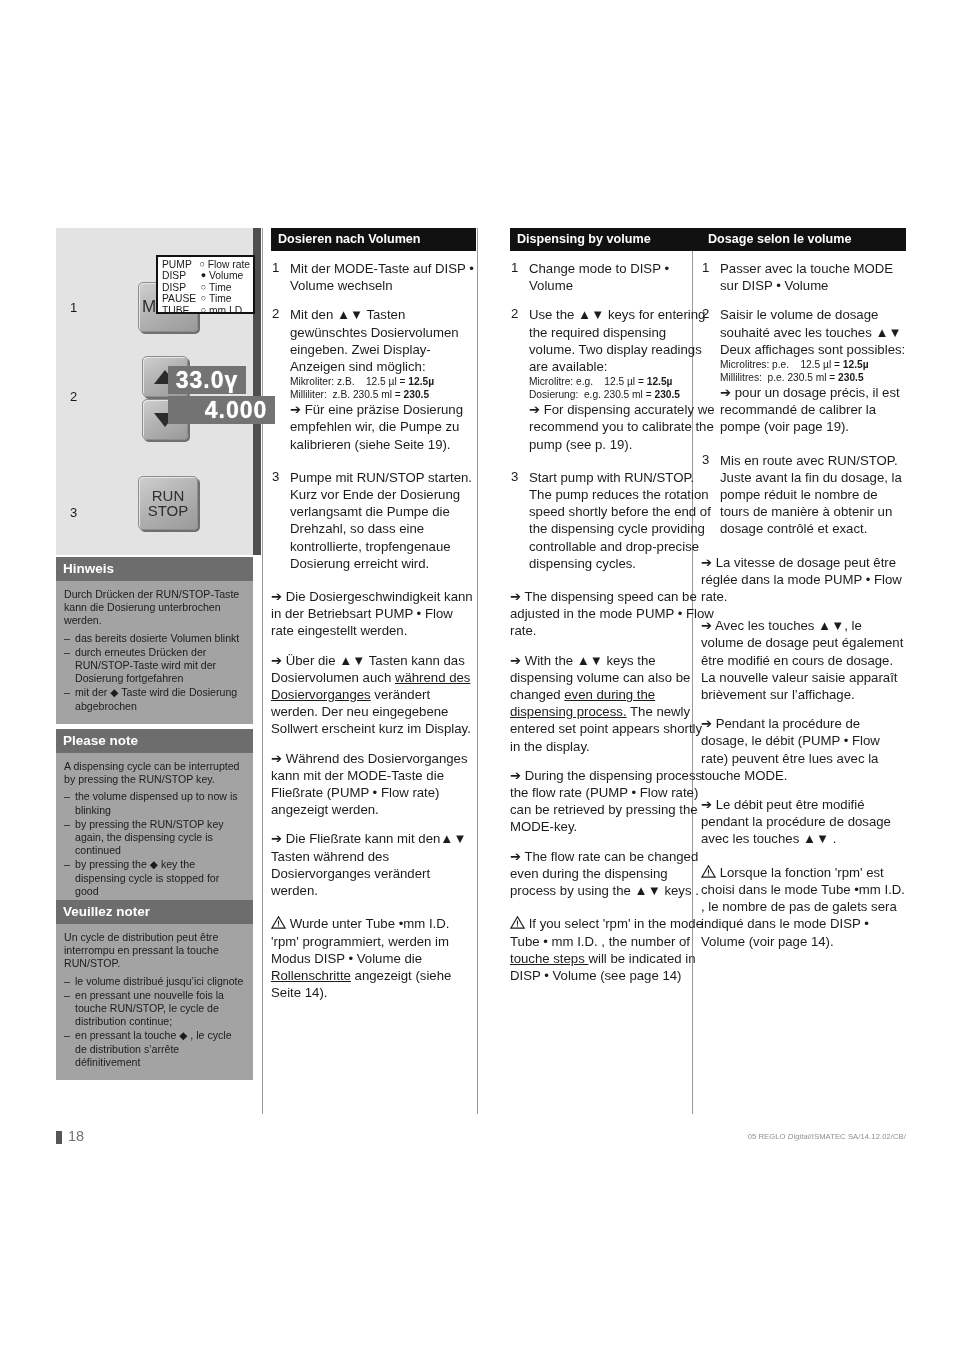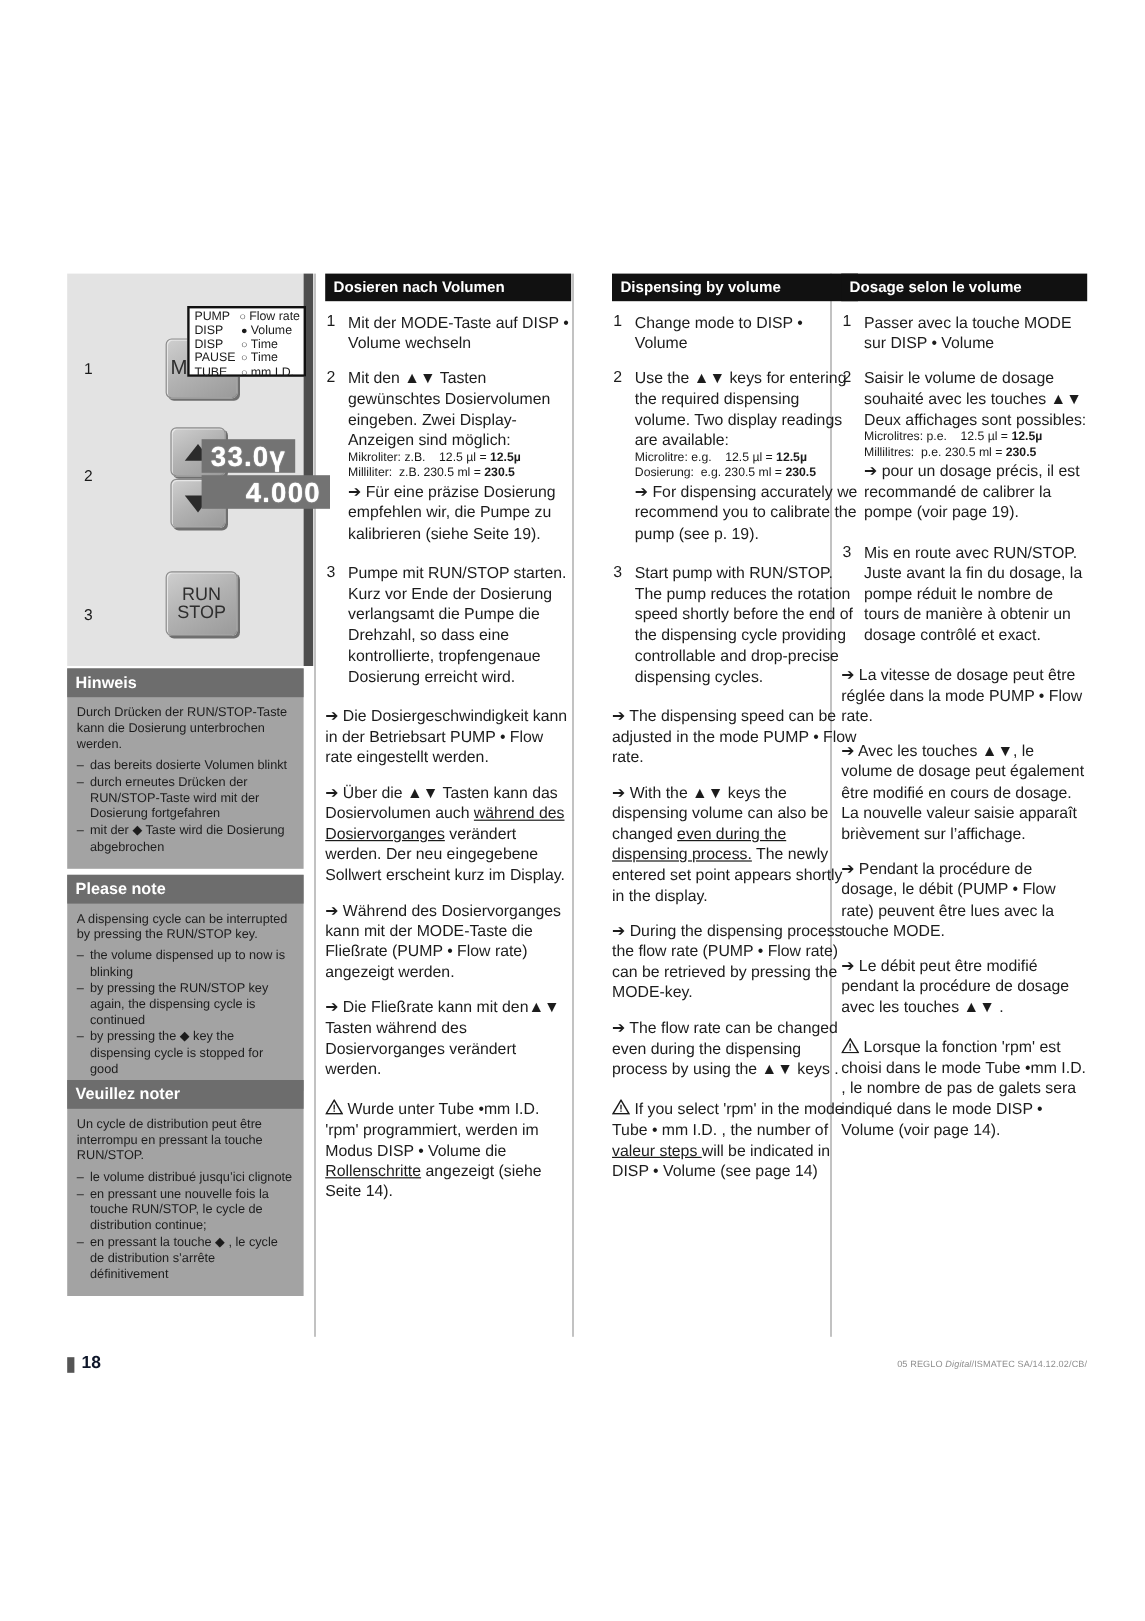--- a/index.html
+++ b/index.html
@@ -88,21 +88,21 @@
   .num-item .n{position:absolute;left:1px;top:0;font-size:13.2px;}
   .txt{font-size:13.2px;line-height:17.2px;color:#1c1c1c;}
   .small{font-size:10.2px;line-height:13px;}
   .arr{margin:0 0 12px 0;}
   .gap{margin-top:16px;}
   b{font-weight:700;}
   u{text-decoration:underline;}
 
   
   .warn{display:inline-block;vertical-align:-1px;}
-  .pagenum{position:absolute;left:56px;top:1128px;font-size:14.5px;color:#0f172a;font-weight:700;}
+  .pagenum{position:absolute;left:56px;top:1128px;font-size:14.5px;color:#737373;font-weight:400;}
   .pagetick{position:absolute;left:56px;top:1131px;width:6px;height:13px;background:#555;}
   .footcode{position:absolute;right:48px;top:1132px;font-size:7.6px;color:#8e8e8e;letter-spacing:.1px;}
   .footcode i{}
 </style>
 </head>
 <body>
 
 <div class="page">
 
   <div class="vrule r1"></div>
@@ -289,21 +289,21 @@
     <div class="txt arr">➔ During the dispensing process the flow rate (PUMP • Flow rate) can be retrieved by pressing the MODE-key.</div>
 
     <div class="txt arr">➔ The flow rate can be changed even during the dispensing process by using the ▲▼ keys .</div>
 
     <div class="txt arr gap">
       <svg class="warn" width="15" height="13" viewBox="0 0 15 13">
         <path d="M7.5 0.8 L14.2 12.2 L0.8 12.2 Z" fill="none" stroke="#1c1c1c" stroke-width="1.2"></path>
         <rect x="6.95" y="4.6" width="1.1" height="4" fill="#1c1c1c"></rect>
         <rect x="6.95" y="9.4" width="1.1" height="1.1" fill="#1c1c1c"></rect>
       </svg>
-      <span>If you select 'rpm' in the mode Tube • mm I.D. , the number of </span><u>valeur steps </u><span>will be indicated in DISP • Volume (see page 14)</span>
+      <span>If you select 'rpm' in the mode Tube • mm I.D. , the number of </span><u>touche steps </u><span>will be indicated in DISP • Volume (see page 14)</span>
     </div>
   </div>
 
   <div class="col col-fr">
     <div class="colhead">Dosage selon le volume</div>
 
     <div class="num-item">
       <span class="n">1</span>
       <div class="txt">Passer avec la touche MODE sur DISP • Volume</div>
     </div>

